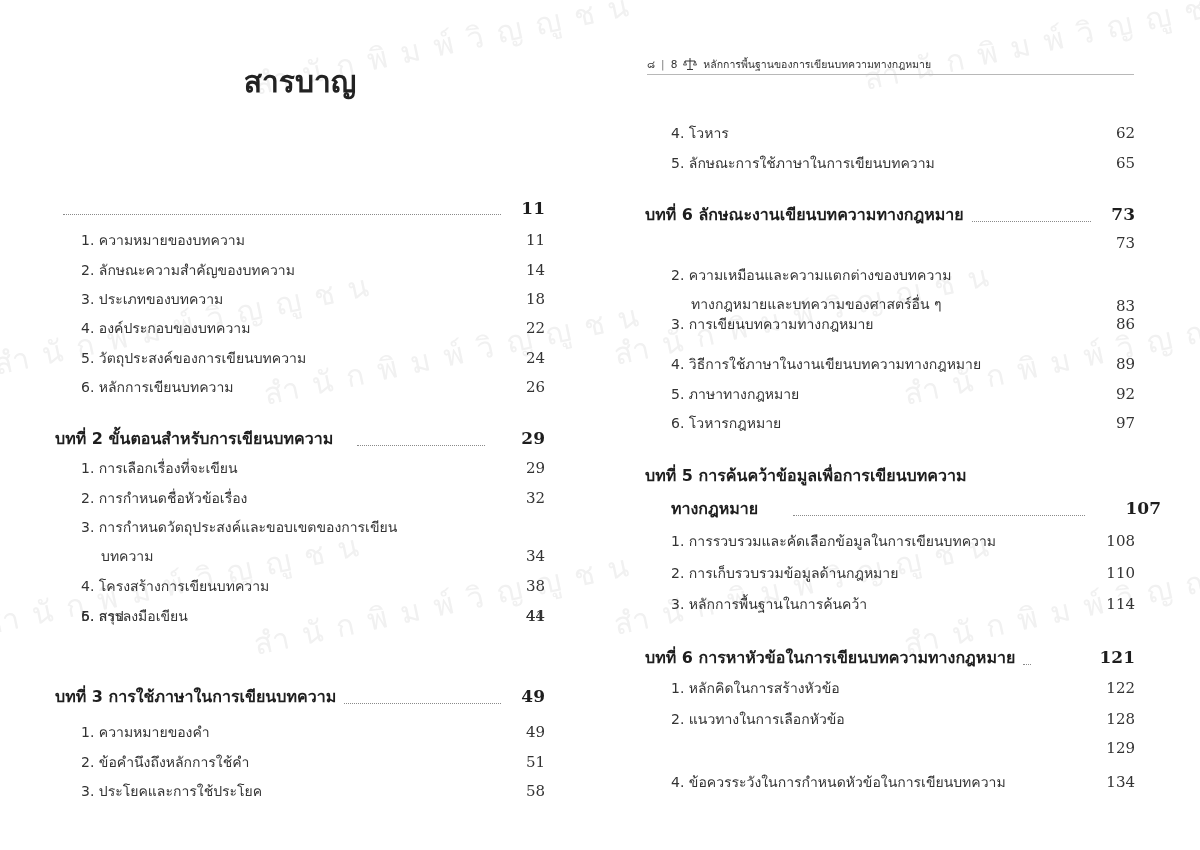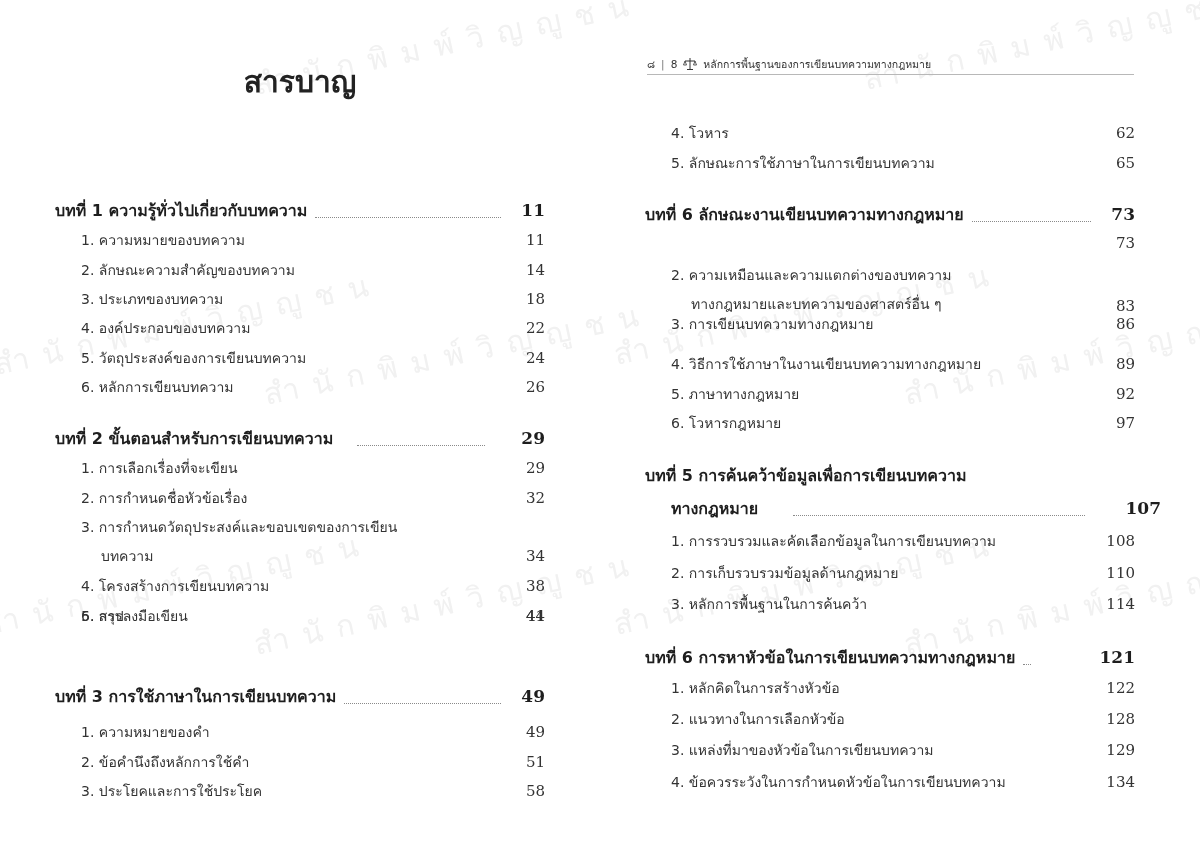--- a/index.html
+++ b/index.html
@@ -63,21 +63,20 @@
   <div class="watermark" style="left:-10px;top:300px;">สำนักพิมพ์วิญญูชน</div>
   <div class="watermark" style="left:260px;top:330px;">สำนักพิมพ์วิญญูชน</div>
   <div class="watermark" style="left:-20px;top:560px;">สำนักพิมพ์วิญญูชน</div>
   <div class="watermark" style="left:250px;top:580px;">สำนักพิมพ์วิญญูชน</div>
 
   <div class="toc-title">สารบาญ</div>
 
   <div class="toc-block left-block" style="top:0;">
 
     <div class="chapter-row" style="top:198px;">
-      <span class="label">บทที่ 1 ความรู้ทั่วไปเกี่ยวกับบทความ</span>
       <span class="leader"></span>
       <span class="pnum">11</span>
     </div>
     <div class="entry-row" style="top:229px;">
       <span class="label">1. ความหมายของบทความ</span>
         <span class="spacer"></span>
       <span class="pnum">11</span>
     </div>
     <div class="entry-row" style="top:259px;">
       <span class="label">2. ลักษณะความสำคัญของบทความ</span>
@@ -276,21 +275,20 @@
     <span class="label">1. หลักคิดในการสร้างหัวข้อ</span>
       <span class="spacer"></span>
     <span class="pnum">122</span>
   </div>
   <div class="entry-row" style="top:708px;">
     <span class="label">2. แนวทางในการเลือกหัวข้อ</span>
       <span class="spacer"></span>
     <span class="pnum">128</span>
   </div>
   <div class="entry-row" style="top:739px;">
-    <span class="label">3. แหล่งที่มาของหัวข้อในการเขียนบทความ</span>
       <span class="spacer"></span>
     <span class="pnum">129</span>
   </div>
   <div class="entry-row" style="top:771px;">
     <span class="label">4. ข้อควรระวังในการกำหนดหัวข้อในการเขียนบทความ</span>
       <span class="spacer"></span>
     <span class="pnum">134</span>
   </div>
 </div>
 

